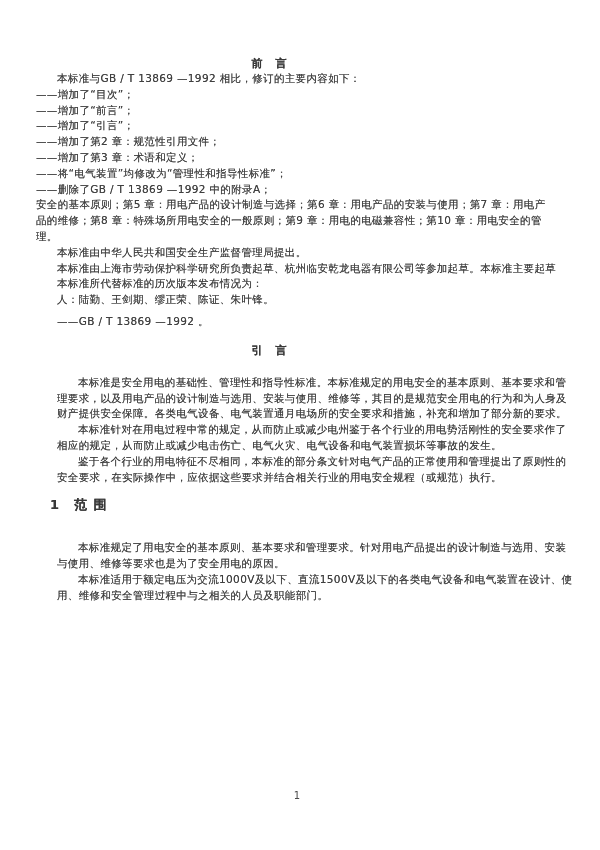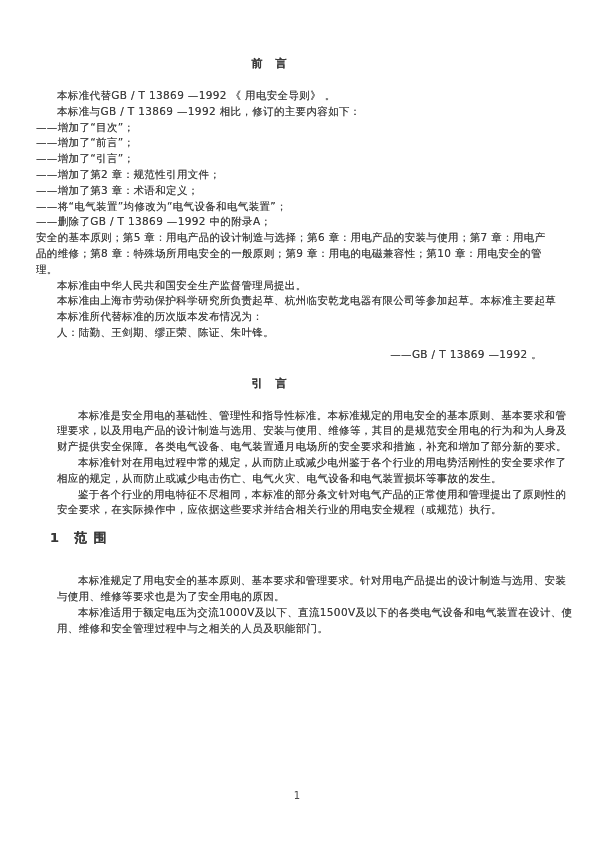--- a/index.html
+++ b/index.html
@@ -37,21 +37,21 @@
     font-size: 10.5px;
     line-height: 15.8px;
     letter-spacing: 0.35px;
     white-space: nowrap;
     color: #3f3f3f;
     text-shadow: 0 0 0.4px #666;
   }
   .first-line { margin-top: 17px; }
   .indent { padding-left: 21px; }
   .hang { margin-left: -21px; }
-  .gap-top { margin-top: 6px; text-align: right; }
+  .gap-top { margin-top: 6px; }
   .scope-heading {
     margin: 12px 0 0 0;
     font-size: 13px;
     font-weight: 700;
     color: #383838;
     line-height: 15px;
     letter-spacing: 1px;
     margin-left: -7px;
     text-shadow: 0 0 0.4px #555;
   }
@@ -68,28 +68,27 @@
   }
 </style>
 </head>
 <body>
 
 <div class="page">
   <div class="content">
 
     <h1 class="section-title title-foreword">前　言</h1>
 
-    <p class="line first-line">本标准代替GB / T 13869 —1992 《 用电安全导则》 。</p>
     <p class="line">本标准与GB / T 13869 —1992 相比，修订的主要内容如下：</p>
     <p class="line hang">——增加了“目次”；</p>
     <p class="line hang">——增加了“前言”；</p>
     <p class="line hang">——增加了“引言”；</p>
     <p class="line hang">——增加了第2 章：规范性引用文件；</p>
     <p class="line hang">——增加了第3 章：术语和定义；</p>
-    <p class="line hang">——将“电气装置”均修改为“电气设备和电气装置”；</p>
+    <p class="line hang">——将“电气装置”均修改为“管理性和指导性标准”；</p>
     <p class="line hang">——删除了GB / T 13869 —1992 中的附录A；</p>
     <p class="line hang">安全的基本原则；第5 章：用电产品的设计制造与选择；第6 章：用电产品的安装与使用；第7 章：用电产</p>
     <p class="line hang">品的维修；第8 章：特殊场所用电安全的一般原则；第9 章：用电的电磁兼容性；第10 章：用电安全的管</p>
     <p class="line hang">理。</p>
     <p class="line">本标准由中华人民共和国安全生产监督管理局提出。</p>
     <p class="line">本标准由上海市劳动保护科学研究所负责起草、杭州临安乾龙电器有限公司等参加起草。本标准主要起草</p>
     <p class="line">本标准所代替标准的历次版本发布情况为：</p>
     <p class="line">人：陆勤、王剑期、缪正荣、陈证、朱叶锋。</p>
     <p class="line gap-top">——GB / T 13869 —1992 。</p>
 

